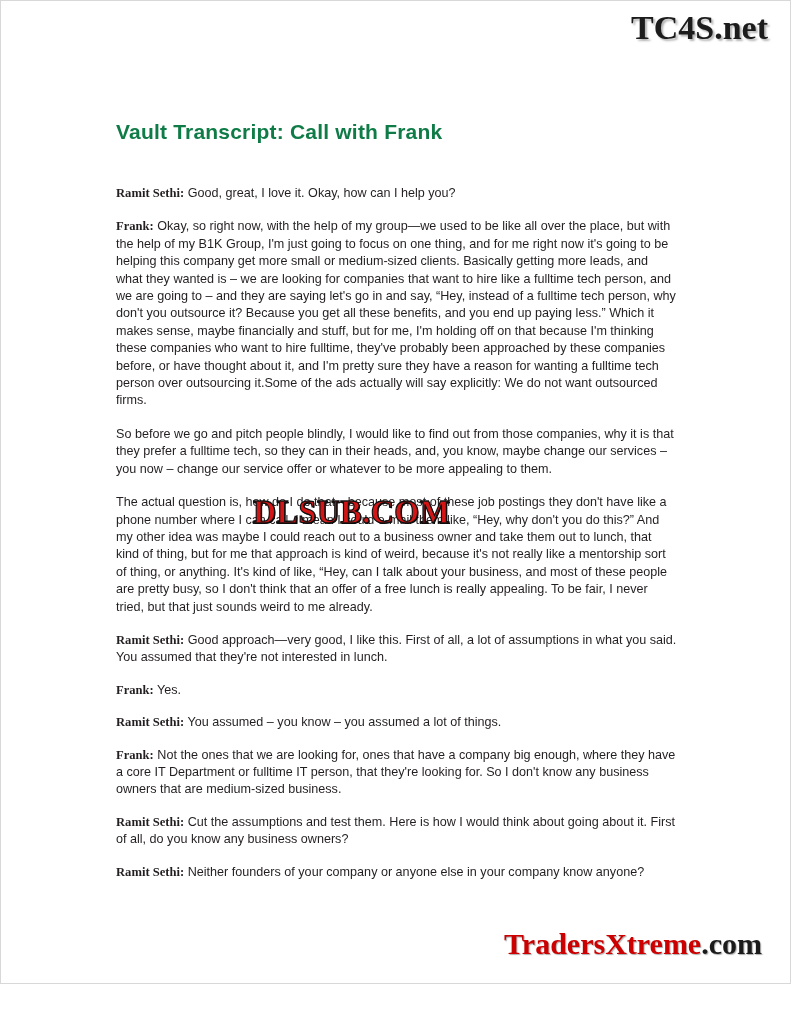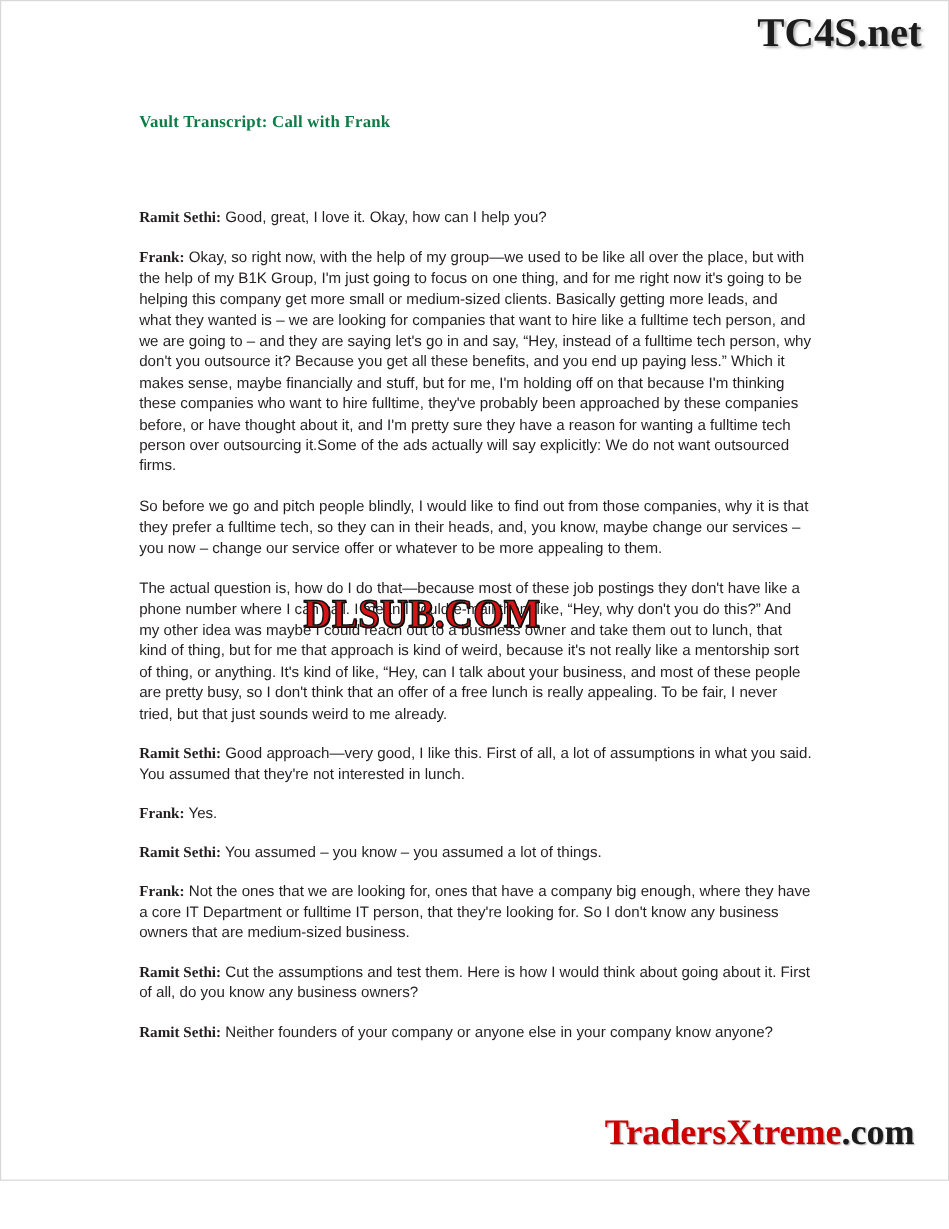--- a/index.html
+++ b/index.html
@@ -32,40 +32,40 @@
     font-size: 34px;
     font-weight: bold;
     color: #1c1c1c;
     letter-spacing: 0px;
     text-shadow: 2px 2px 2px rgba(120,120,120,0.55);
   }
   
   .doc-title {
     position: absolute;
     left: 115px;
-    top: 94px;
-    font-family: Liberation Serif, serif;
-    font-size: 14px;
+    top: 119px;
+    font-family: Liberation Sans, sans-serif;
+    font-size: 21px;
     font-weight: bold;
     color: #0f7b46;
     letter-spacing: 0.2px;
   }
   
   .content {
     position: absolute;
     left: 115px;
     top: 172px;
     width: 562px;
     font-size: 12.6px;
     line-height: 17.4px;
     color: #231f20;
     text-align: left;
   }
   .para {
-    margin: 0 0 16px 0;
+    margin: 12px 0 16px 0;
   }
   .para.tight {
     margin-bottom: 15px;
   }
   .speaker {
     font-weight: bold;
     font-family: "Liberation Serif", serif;
     font-size: 12.6px;
   }
   

